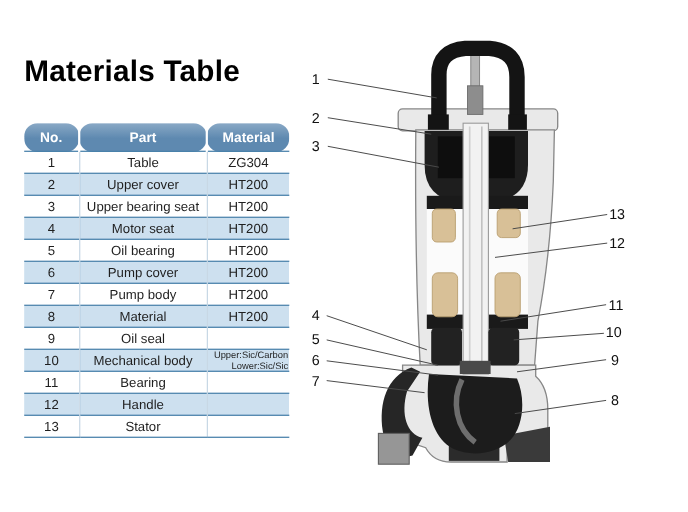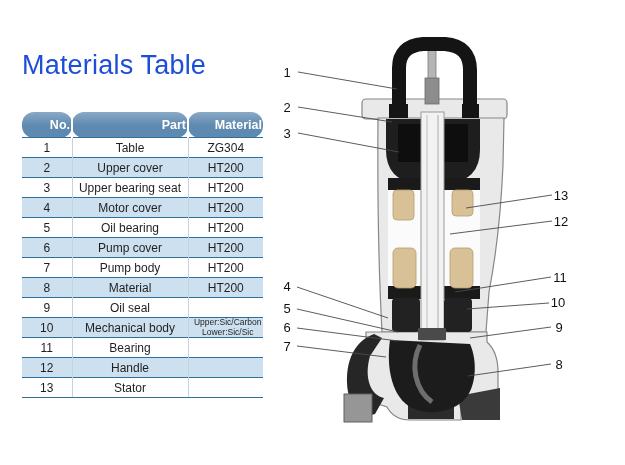--- a/index.html
+++ b/index.html
@@ -1,45 +1,45 @@
 <!DOCTYPE html>
 <html><head>
 <meta charset="utf-8">
 <style>
   html,body{margin:0;padding:0;background:#fff;}
   .page{
     position:relative;width:625px;height:465px;background:#ffffff;overflow:hidden;
     font-family:"Liberation Sans", sans-serif;
   }
   .title{
-    position:absolute;left:22px;top:50px;font-size:27px;font-weight:normal;
-    color:#1d4ed8;letter-spacing:0.2px;
+    position:absolute;left:22px;top:50px;font-size:27px;font-weight:bold;
+    color:#000000;letter-spacing:0.2px;
   }
   
   table.materials{
     position:absolute;left:22px;top:112px;width:241px;border-collapse:collapse;
     table-layout:fixed;font-size:12px;color:#1f1f1f;
   }
   table.materials col.c-no{width:50px;}
   table.materials col.c-part{width:116px;}
   table.materials col.c-mat{width:75px;}
   table.materials th{
     background:linear-gradient(#8aa9c6,#5e89b0 55%);color:#fff;font-weight:bold;
-    font-size:12.5px;height:23px;text-align:right;border-left:2px solid #fff;border-radius:12px;
+    font-size:12.5px;height:23px;text-align:center;border-left:2px solid #fff;border-radius:12px;
   }
   table.materials th:first-child{border-left:none;}
   table.materials td{
     height:19px;text-align:center;border-top:1px solid #2f6f9e;
     border-left:1px solid rgba(120,160,190,0.45);padding:0 1px;
     white-space:nowrap;overflow:hidden;
   }
   table.materials td:first-child{border-left:none;}
   table.materials tr:last-child td{border-bottom:1px solid #2f6f9e;}
   table.materials tr.alt td{background:#cde0ef;}
-  .mat-small{font-size:8.5px;line-height:1.1;display:block;text-align:center;padding-left:4px;}
+  .mat-small{font-size:8.5px;line-height:1.1;display:block;text-align:right;padding-left:4px;}
   
   .diagram-svg{position:absolute;left:0;top:0;}
   .callout{
     position:absolute;transform:translate(-50%,-50%);font-size:13px;color:#111;
     line-height:1;
   }
 </style>
 </head>
 <body>
 
@@ -71,21 +71,21 @@
         <td>Upper cover</td>
         <td>HT200</td>
       </tr>
       <tr>
         <td>3</td>
         <td>Upper bearing seat</td>
         <td>HT200</td>
       </tr>
       <tr class="alt">
         <td>4</td>
-        <td>Motor cover</td>
+        <td>Motor seat</td>
         <td>HT200</td>
       </tr>
       <tr>
         <td>5</td>
         <td>Oil bearing</td>
         <td>HT200</td>
       </tr>
       <tr class="alt">
         <td>6</td>
         <td>Pump cover</td>

